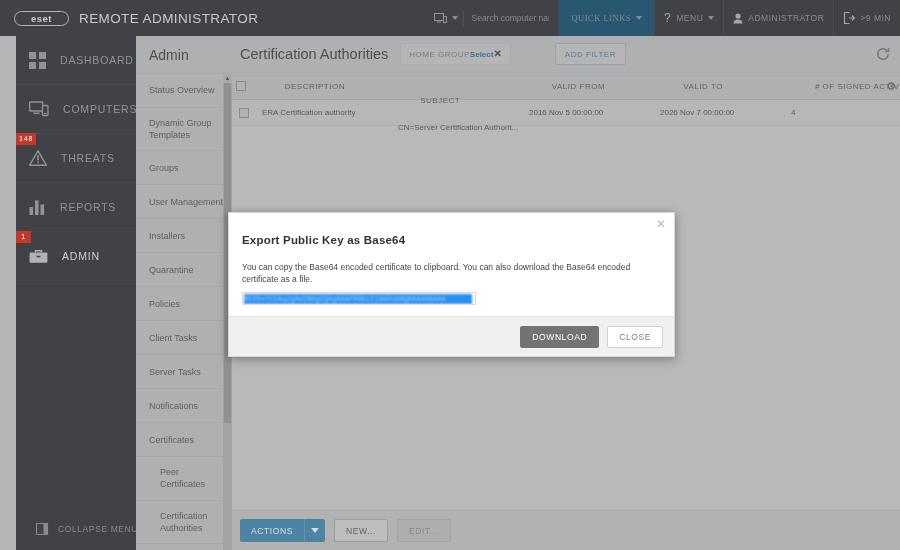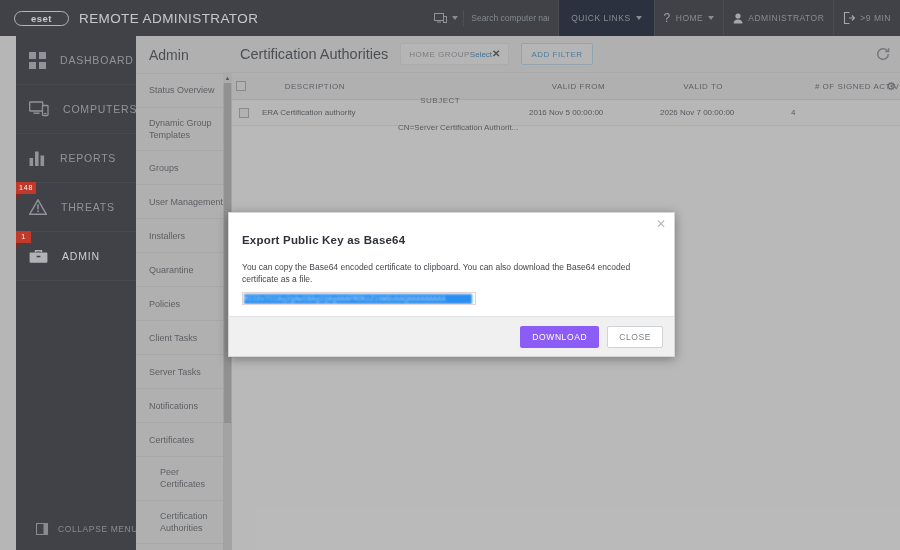--- a/index.html
+++ b/index.html
@@ -30,21 +30,21 @@
     font-size: 13.5px; letter-spacing: .4px;
   }
   .topright { margin-left: auto; display: flex; align-items: stretch; height: 36px; }
   .tr-item {
     display: flex; align-items: center; gap: 5px;
     padding: 0 9px; height: 36px;
     color: #8f949c; font-size: 8.5px; letter-spacing: .5px;
     border-left: 1px solid #383c44;
   }
   .tr-item.search { border-left: none; padding-left: 6px; }
-  .tr-item.quicklinks { background: #0f172a; padding: 0 12px; }
+  .tr-item.quicklinks { background: #0c4a6e; padding: 0 12px; font-family: Liberation Serif, serif; }
   .search-input {
     background: transparent; border: none; outline: none;
     color: #8a9099; font-size: 8.5px; width: 86px;
     font-family: "Liberation Sans", sans-serif;
     border-left: 1px solid #3d424b; padding-left: 7px; height: 16px;
   }
   .search-input::placeholder { color: #8a9099; }
   .caret-d {
     width: 0; height: 0; border-left: 3.5px solid transparent;
     border-right: 3.5px solid transparent; border-top: 4px solid #8f949c;
@@ -134,27 +134,28 @@
     display: flex; align-items: center; padding-left: 8px; gap: 12px;
     border-bottom: 1px solid #bdbdbd;
   }
   .page-title { font-size: 14.5px; color: #3b3f45; }
   .filter-chip {
     display: flex; align-items: center; gap: 0;
     background: #cdcdcd; border: 1px solid #c0c0c0;
     height: 22px; padding: 0 8px; border-radius: 2px;
   }
   .chip-label { font-size: 8px; color: #7a7e84; letter-spacing: .5px; }
-  .chip-select { font-size: 8px; color: #2f6f9f; font-weight: normal; }
+  .chip-select { font-size: 8px; color: #2f6f9f; font-weight: bold; }
   .chip-x { font-size: 10px; color: #3d4045; font-weight: bold; line-height: 1; }
   .addfilter {
     background: #cdcdcd; border: 1px solid #9fb6c6; color: #3e7fae;
     font-size: 8px; letter-spacing: .5px; height: 22px; padding: 0 9px;
     border-radius: 2px; cursor: pointer;
     font-family: "Liberation Sans", sans-serif;
+    margin-left: 32px;
   }
   .refresh-btn {
     margin-left: auto; margin-right: 10px;
     color: #6f737a; font-size: 13px; line-height: 1;
   }
 
   
   .table { width: 668px; background: #d3d3d3; }
   .thead {
     height: 27px; background: #c6c6c6;
@@ -245,21 +246,21 @@
     white-space: nowrap; filter: blur(1.2px);
     font-family: "Liberation Mono", monospace;
   }
   .modal-foot {
     position: absolute; bottom: 0; left: 0; width: 100%; height: 40px;
     background: #f0f0f0; border-top: 1px solid #e2e2e2;
     display: flex; align-items: center; justify-content: flex-end;
     gap: 8px; padding-right: 11px;
   }
   .btn-download {
-    background: #8b5cf6; color: #fff; border: none;
+    background: #737373; color: #fff; border: none;
     height: 22px; padding: 0 12px; font-size: 8.5px; letter-spacing: .6px;
     border-radius: 2px; cursor: pointer;
     font-family: "Liberation Sans", sans-serif;
   }
   .btn-close-modal {
     background: #fff; color: #7c8087; border: 1px solid #cfd3d7;
     height: 22px; padding: 0 11px; font-size: 8.5px; letter-spacing: .6px;
     border-radius: 2px; cursor: pointer;
     font-family: "Liberation Sans", sans-serif;
   }
@@ -290,21 +291,21 @@
         <input class="search-input" placeholder="Search computer nam" style="">
       </div>
 
       <div class="tr-item quicklinks">
         <span>QUICK LINKS</span>
         <span class="caret-d"></span>
       </div>
 
       <div class="tr-item">
         <span style="font-size:12px;color:#aab0b8;">?</span>
-        <span>HOME</span>
+        <span>MENU</span>
         <span class="caret-d"></span>
       </div>
 
       <div class="tr-item">
         <span>
           <svg width="10" height="11" viewBox="0 0 10 11">
             <circle cx="5" cy="3" r="2.6" fill="#b6bbc2"></circle>
             <path d="M0.5 10.5c0-2.5 2-4 4.5-4s4.5 1.5 4.5 4z" fill="#b6bbc2"></path>
           </svg>
         </span>
@@ -345,40 +346,40 @@
           <rect x="0.7" y="1" width="13" height="9" rx="0.5" fill="none" stroke="#9aa0a8" stroke-width="1.3"></rect>
           <rect x="4.5" y="11.5" width="6" height="1.4" fill="#9aa0a8"></rect>
           <rect x="13.5" y="4.5" width="5.5" height="10" rx="0.8" fill="#2b2f36" stroke="#9aa0a8" stroke-width="1.3"></rect>
           <rect x="15" y="12" width="2.5" height="1" fill="#9aa0a8"></rect>
         </svg>
       </span>
       <span class="nav-label">COMPUTERS</span>
     </div>
 
     <div class="nav-item">
-      <span>
-        <svg width="17" height="15" viewBox="0 0 17 15">
-          <rect x="0.5" y="7" width="3.6" height="8" fill="#9aa0a8"></rect>
-          <rect x="6" y="0.5" width="3.6" height="14.5" fill="#9aa0a8"></rect>
-          <rect x="11.5" y="4.5" width="3.6" height="10.5" fill="#9aa0a8"></rect>
-        </svg>
-      </span>
-      <span class="nav-label">REPORTS</span>
-    </div>
-
-    <div class="nav-item">
       <span class="nav-badge">148</span>
       <span>
         <svg width="18" height="16" viewBox="0 0 18 16">
           <path d="M9 0.8L17.3 15.2H0.7z" fill="none" stroke="#9aa0a8" stroke-width="1.4"></path>
           <rect x="8.2" y="5.3" width="1.6" height="5" fill="#9aa0a8"></rect>
           <rect x="8.2" y="11.5" width="1.6" height="1.6" fill="#9aa0a8"></rect>
         </svg>
       </span>
       <span class="nav-label">THREATS</span>
+    </div>
+
+    <div class="nav-item">
+      <span>
+        <svg width="17" height="15" viewBox="0 0 17 15">
+          <rect x="0.5" y="7" width="3.6" height="8" fill="#9aa0a8"></rect>
+          <rect x="6" y="0.5" width="3.6" height="14.5" fill="#9aa0a8"></rect>
+          <rect x="11.5" y="4.5" width="3.6" height="10.5" fill="#9aa0a8"></rect>
+        </svg>
+      </span>
+      <span class="nav-label">REPORTS</span>
     </div>
 
     <div class="nav-item active">
       <span class="nav-badge">1</span>
       <span>
         <svg width="19" height="15" viewBox="0 0 19 15">
           <path d="M6.5 3.2V1.8h6v1.4" fill="none" stroke="#c6cace" stroke-width="1.4"></path>
           <rect x="0.6" y="3.4" width="17.8" height="10.4" rx="1.2" fill="#c6cace"></rect>
           <rect x="7.6" y="6.8" width="3.8" height="1.5" fill="#2b2f36"></rect>
         </svg>
@@ -490,20 +491,30 @@
         <div class="cell c-desc">ERA Certification authority</div>
         <div class="cell c-subj">CN=Server Certification Authorit...</div>
         <div class="cell c-from">2016 Nov 5 00:00:00</div>
         <div class="cell c-to">2026 Nov 7 00:00:00</div>
         <div class="cell c-num">4</div>
       </div>
 
       <div class="table-body-fill"></div>
     </div>
 
+    <div class="bottombar">
+      <div class="actions-group">
+        <button class="btn btn-actions">ACTIONS</button>
+        <button class="btn-actions-caret">
+          <span class="caret-w"></span>
+        </button>
+      </div>
+      <button class="btn btn-new">NEW...</button>
+      <button class="btn btn-edit">EDIT...</button>
+    </div>
   </div>
 
   <div class="modal-overlay"></div>
 
   <div class="modal">
     <span class="modal-close">✕</span>
     <div class="modal-title">Export Public Key as Base64</div>
     <div class="modal-text">You can copy the Base64 encoded certificate to clipboard. You can also download the Base64 encoded certificate as a file.</div>
     <div class="b64-field">
       <span class="b64-sel">MIIDxTCCAq2gAwIBAgIQAgAAAFMDKzZ1bW9ubAQAAAAAAAAA</span>

